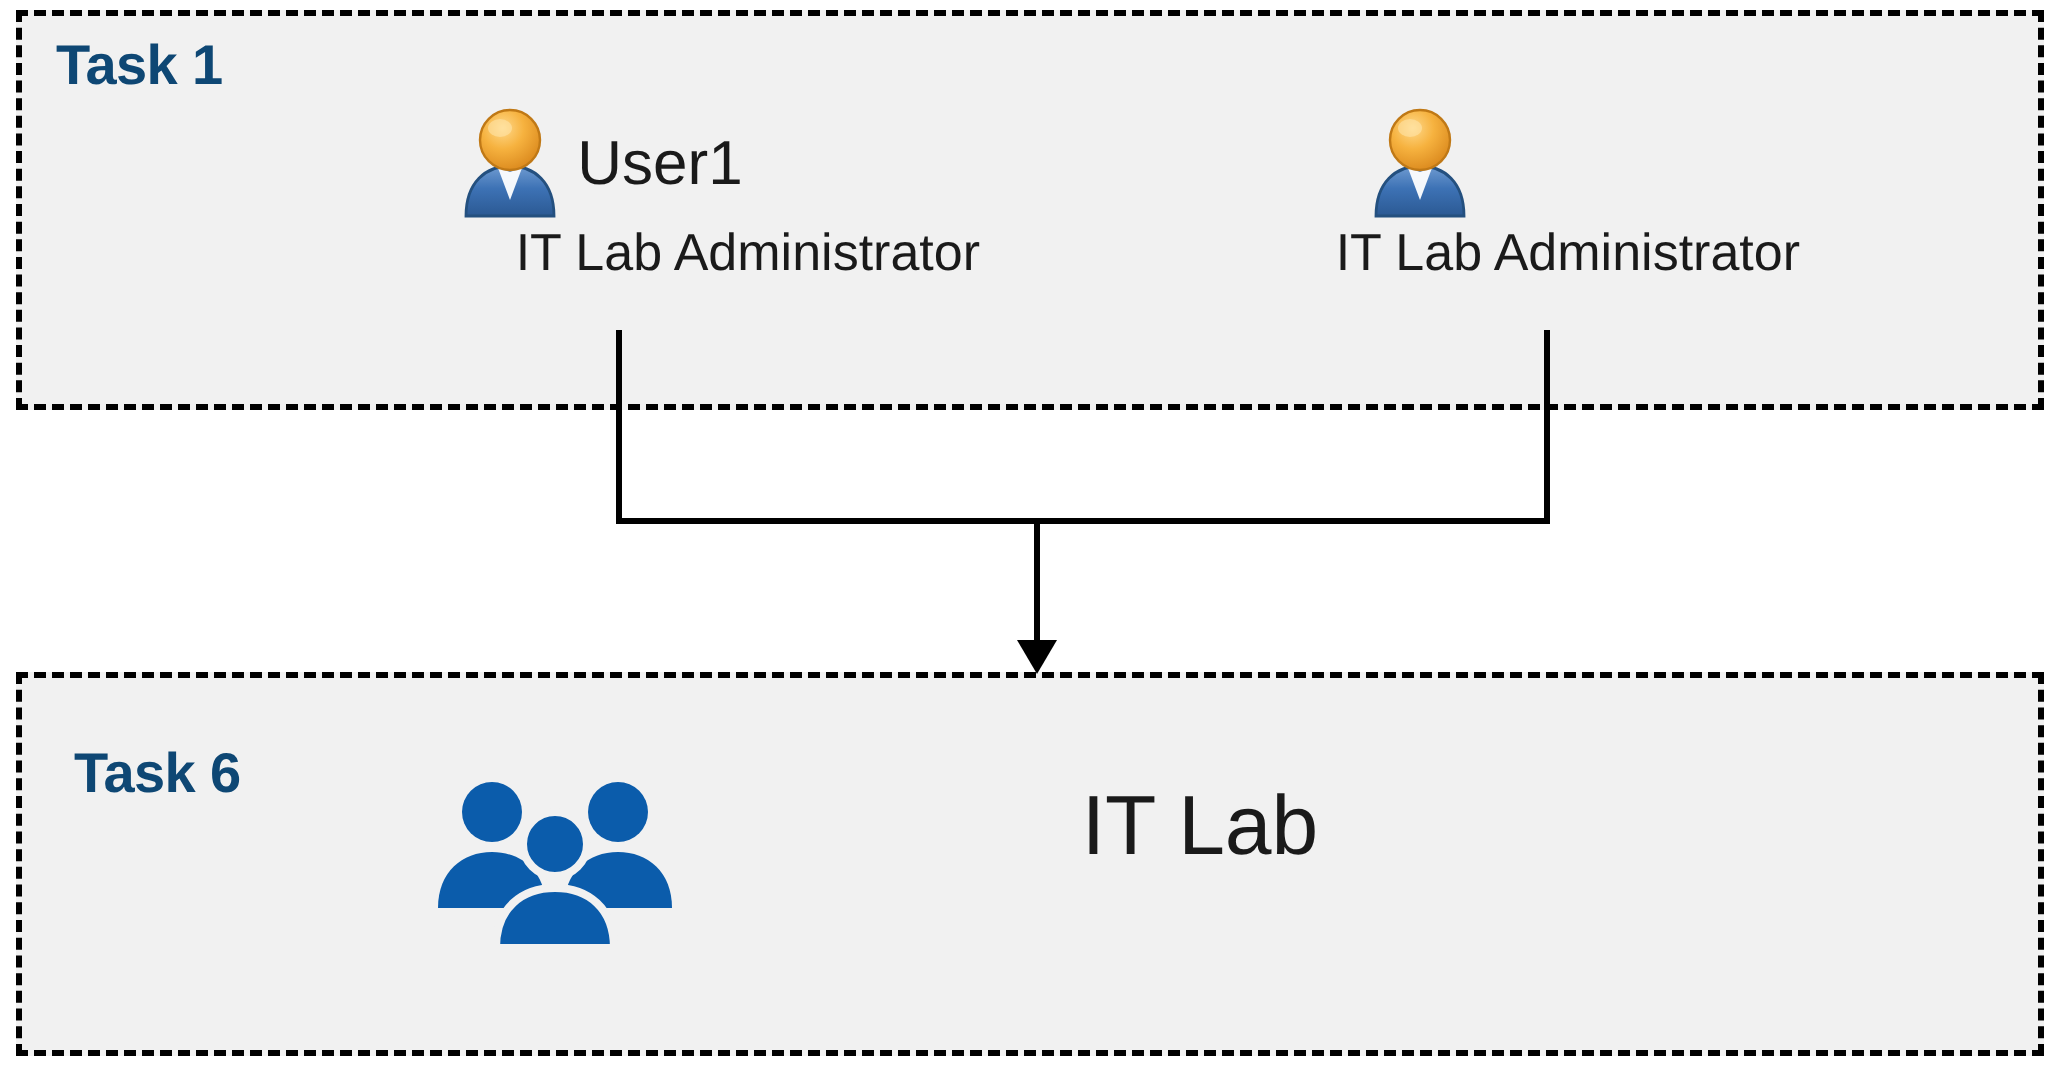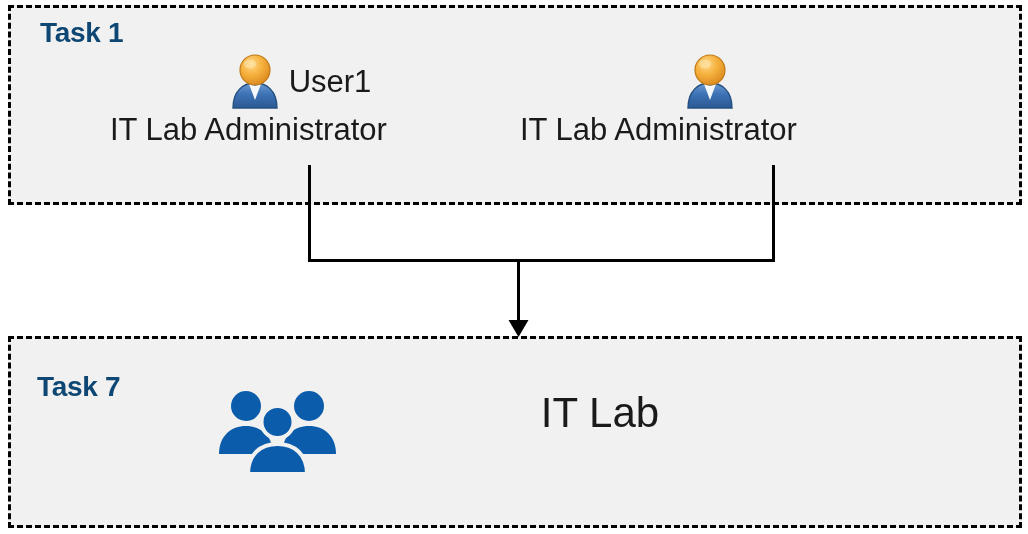--- a/index.html
+++ b/index.html
@@ -41,21 +41,21 @@
   
   .task-label {
     position: absolute;
     font-family: "Liberation Sans", sans-serif;
     font-weight: bold;
     font-size: 28px;
     letter-spacing: -0.3px;
     color: #0e4774;
     white-space: nowrap;
   }
-  #task1-label { left: 40px; top: 17px; }
+  #task1-label { left: 28px; top: 17px; }
   #task2-label { left: 37px; top: 371px; }
 
   
   .person {
     position: absolute;
     width: 380px;
   }
   #person-user1  { left: 110px; top: 52px; }
   #person-guest  { left: 520px; top: 52px; }
 
@@ -67,23 +67,23 @@
     height: 58px;
   }
   .person-name {
     font-family: "Liberation Sans", sans-serif;
     font-size: 31px;
     color: #1a1a1a;
     white-space: nowrap;
     line-height: 1;
   }
   .person-role {
-    text-align: left;
-    font-family: "Liberation Sans", sans-serif;
-    font-size: 31px;
+    text-align: right;
+    font-family: "Liberation Sans", sans-serif;
+    font-size: 26px;
     color: #1a1a1a;
     white-space: nowrap;
     line-height: 1.15;
     margin-top: 2px;
   }
 
   
   .user-icon { width: 52px; height: 56px; flex: 0 0 auto; display:block; }
 
   
@@ -178,21 +178,21 @@
           <ellipse cx="26" cy="17" rx="15" ry="15" fill="url(#headGradB)" stroke="#c07916" stroke-width="1.2"></ellipse>
           <ellipse cx="21" cy="11" rx="6" ry="4.5" fill="#ffe7ae" opacity="0.55"></ellipse>
         </svg>
       </span>
     </div>
     <div class="person-role">IT Lab Administrator</div>
   </div>
 
   <div id="task2-box" class="task-box"></div>
 
-  <div id="task2-label" class="task-label">Task 7</div>
+  <div id="task2-label" class="task-label">Task 6</div>
 
   <div id="group-icon-wrap">
     <svg class="group-icon" viewBox="0 0 125 88" xmlns="http://www.w3.org/2000/svg">
       <g fill="#0b5cab">
 
         <circle cx="31" cy="18" r="15"></circle>
         <path d="M4 66 C4 48 16 38 31 38 C46 38 58 48 58 66 Z"></path>
 
         <circle cx="94" cy="18" r="15"></circle>
         <path d="M67 66 C67 48 79 38 94 38 C109 38 121 48 121 66 Z"></path>

